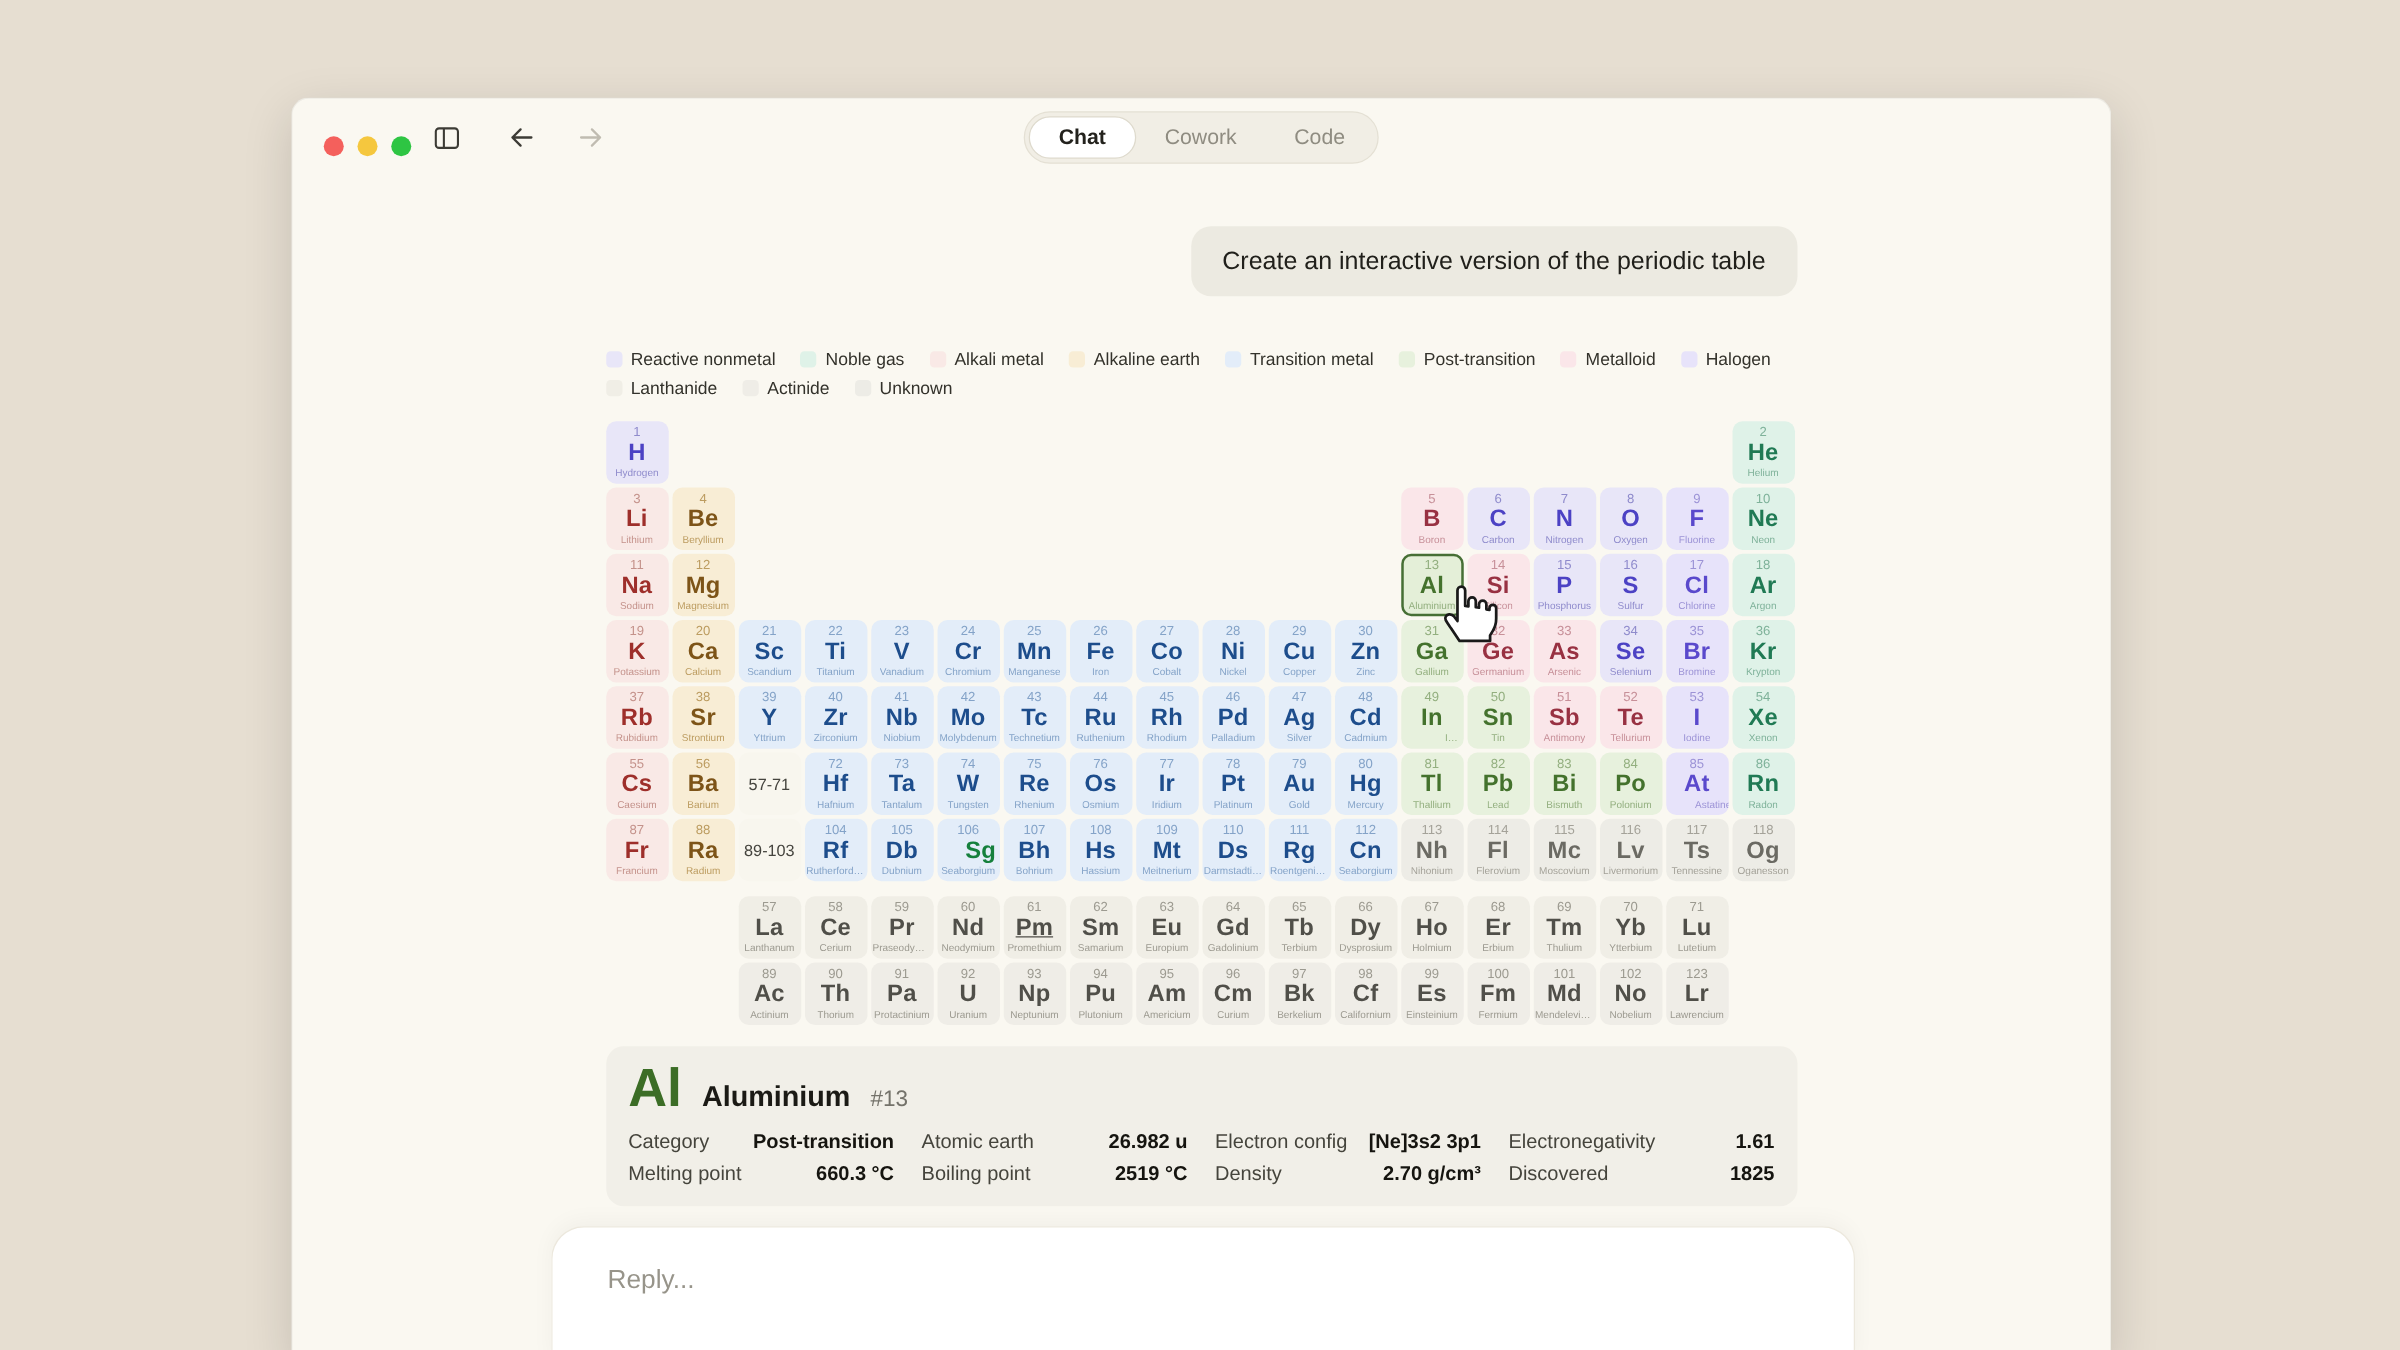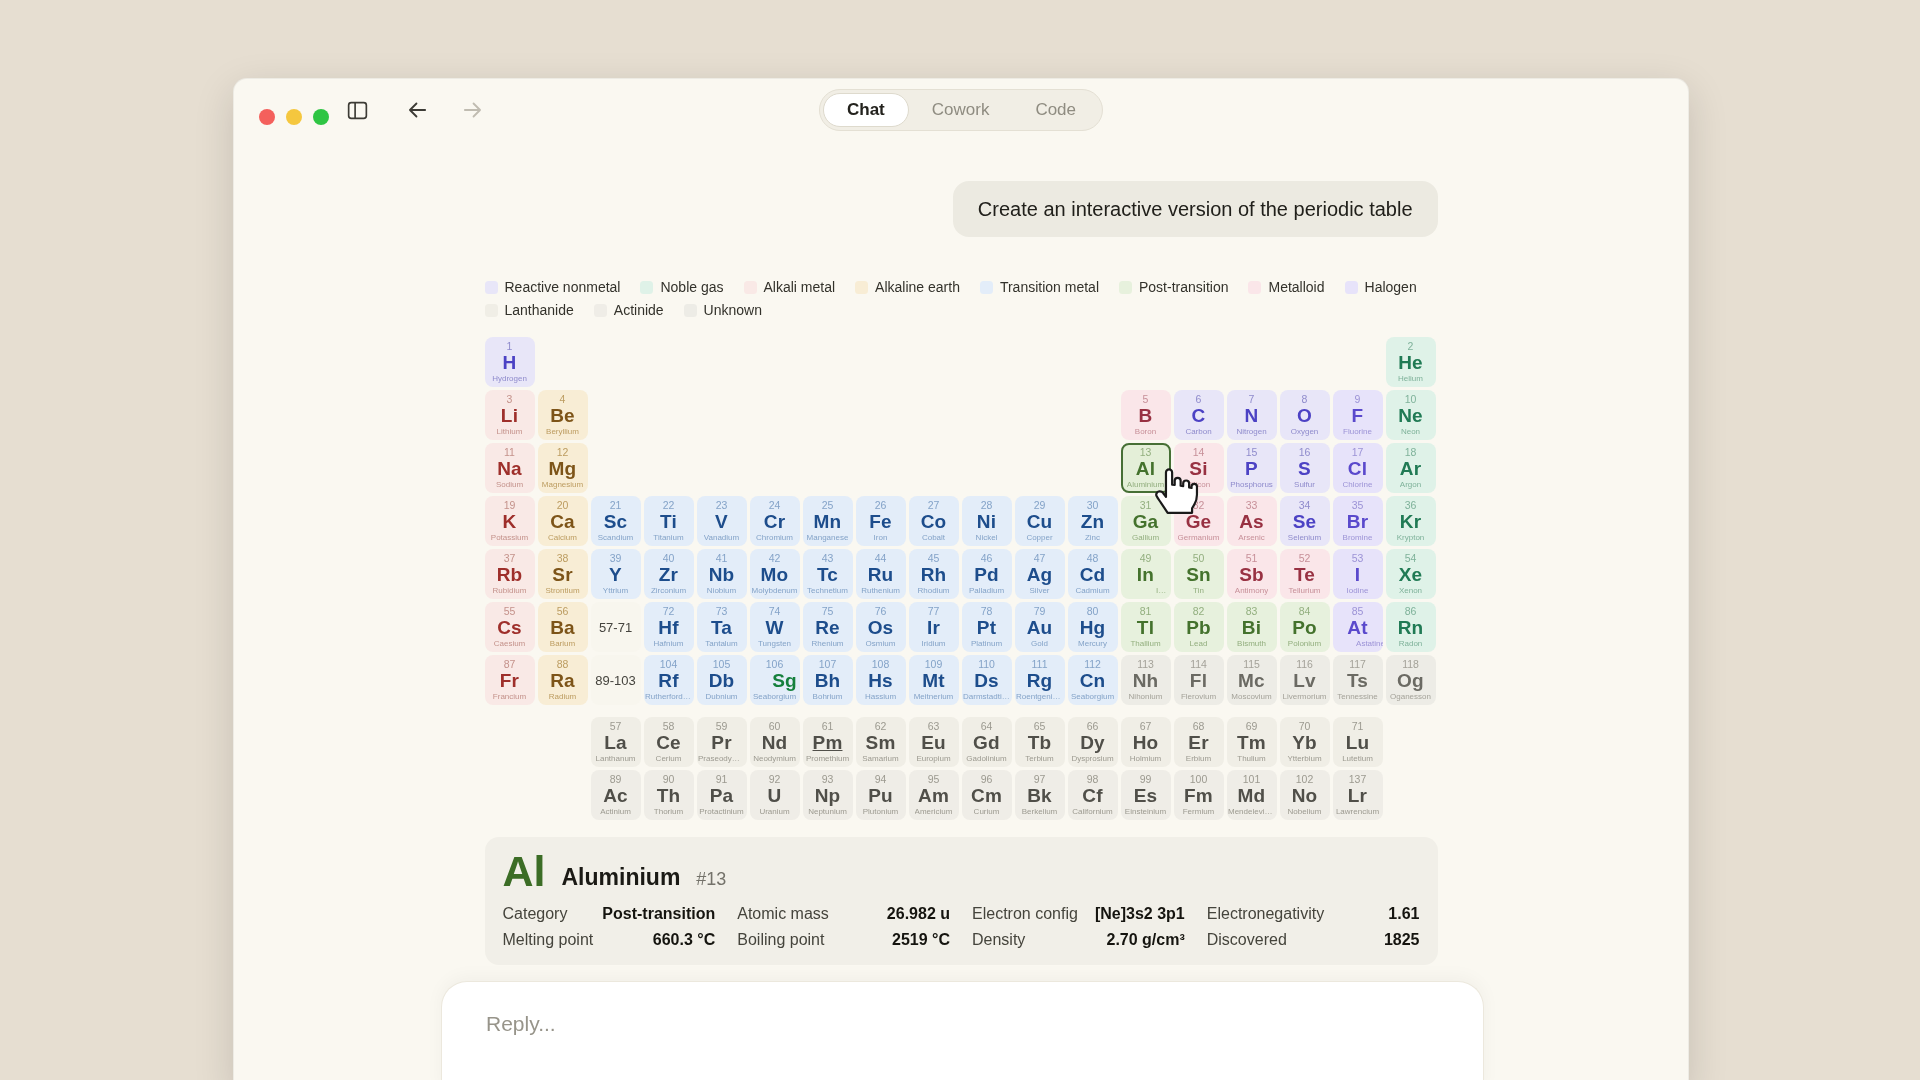--- a/index.html
+++ b/index.html
@@ -766,39 +766,39 @@
           <span class="num" style="color: rgb(156, 154, 144);">101</span>
           <span class="sym" style="color: rgb(80, 79, 73);">Md</span>
           <span class="ename" style="color: rgb(156, 154, 144);">Mendelevium</span>
         </div>
         <div class="cell" style="grid-area: 2 / 16; background: rgb(239, 237, 231);">
           <span class="num" style="color: rgb(156, 154, 144);">102</span>
           <span class="sym" style="color: rgb(80, 79, 73);">No</span>
           <span class="ename" style="color: rgb(156, 154, 144);">Nobelium</span>
         </div>
         <div class="cell" style="grid-area: 2 / 17; background: rgb(239, 237, 231);">
-          <span class="num" style="color: rgb(156, 154, 144);">137</span>
+          <span class="num" style="color: rgb(156, 154, 144);">123</span>
           <span class="sym" style="color: rgb(80, 79, 73);">Lr</span>
           <span class="ename" style="color: rgb(156, 154, 144);">Lawrencium</span>
         </div>
       </div>
 
     <div class="detail">
       <div class="detail-header">
         <div class="detail-symbol">Al</div>
         <div class="detail-name">Aluminium</div>
         <div class="detail-number">#13</div>
       </div>
       <div class="stats">
           <div class="stat">
             <span class="lbl">Category</span>
             <span class="val">Post-transition</span>
           </div>
           <div class="stat">
-            <span class="lbl">Atomic mass</span>
+            <span class="lbl">Atomic earth</span>
             <span class="val">26.982 u</span>
           </div>
           <div class="stat">
             <span class="lbl">Electron config</span>
             <span class="val">[Ne]3s2 3p1</span>
           </div>
           <div class="stat">
             <span class="lbl">Electronegativity</span>
             <span class="val">1.61</span>
           </div>

